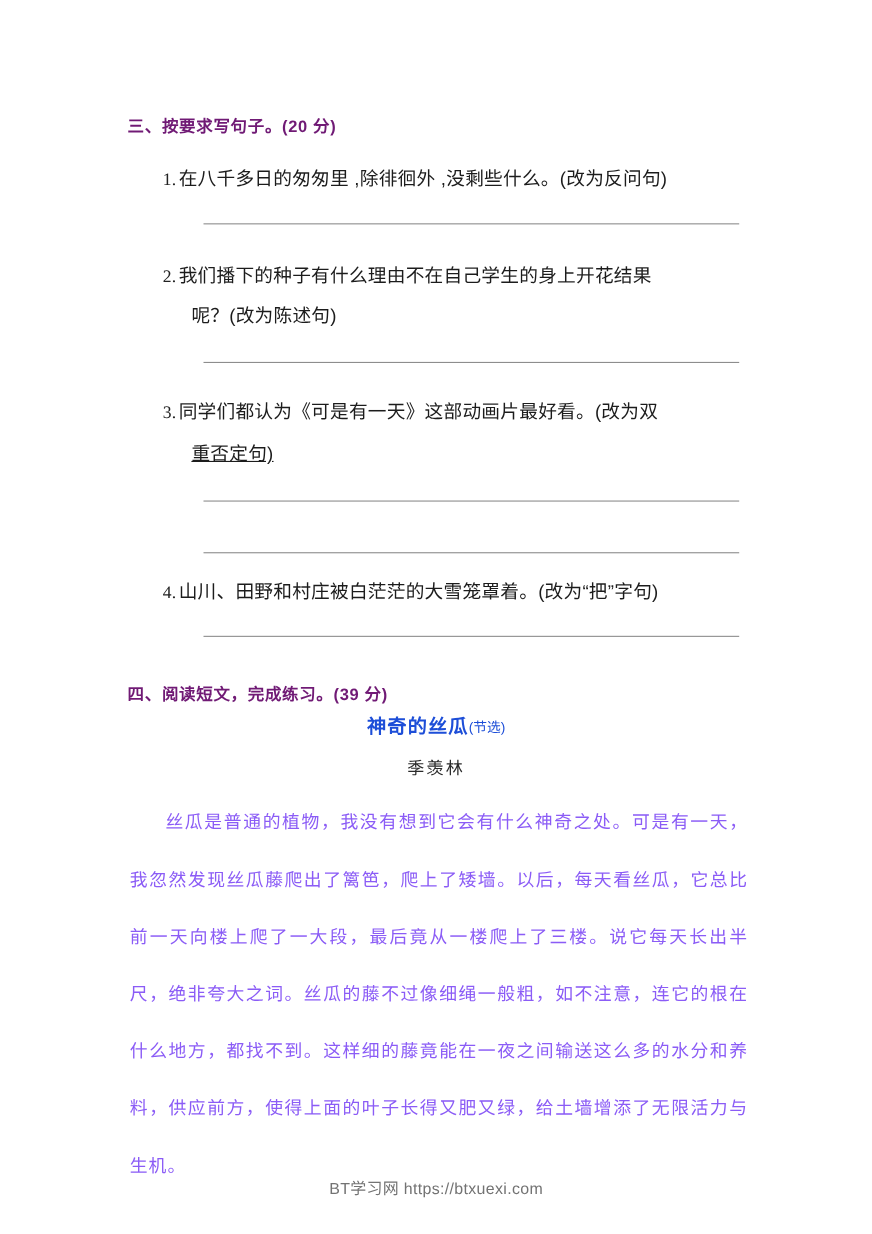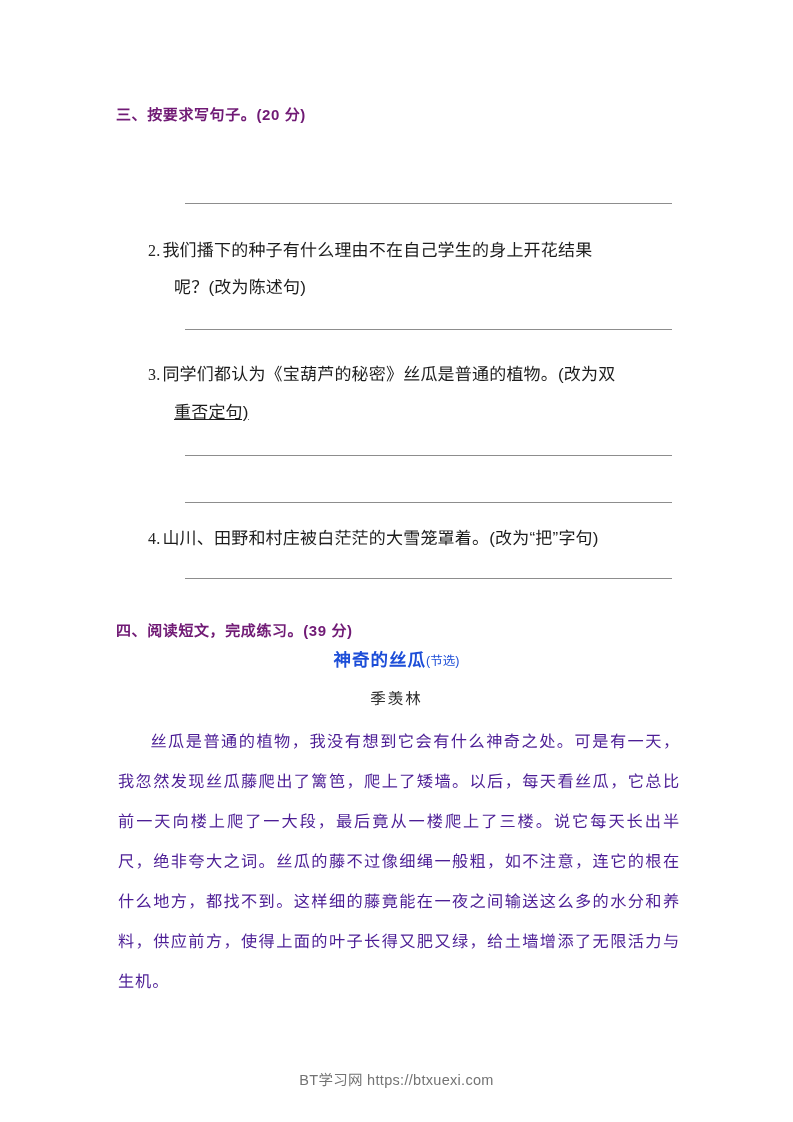--- a/index.html
+++ b/index.html
@@ -83,26 +83,26 @@
     letter-spacing: 2px;
     color: #2a2a2a;
   }
   .passage-body {
     position: absolute;
     left: 118px;
     top: 722px;
     width: 562px;
     font-family: "Liberation Serif", "DejaVu Serif", serif;
     font-size: 16.2px;
-    line-height: 40px;
+    line-height: 52px;
     letter-spacing: .9px;
     text-align: justify;
     text-justify: inter-character;
     text-indent: 2em;
-    color: #4c1d95;
+    color: #8b5cf6;
   }
 
   
   .footer {
     position: absolute;
     left: 0;
     top: 1068px;
     width: 100%;
     text-align: center;
     font-family: "Liberation Sans", "DejaVu Sans", sans-serif;
@@ -111,30 +111,33 @@
     letter-spacing: .3px;
   }
 </style>
 </head>
 <body>
 
 <div class="page">
 
   <div class="section-head" style="left:116px; top:103px;">三、按要求写句子。(20 分)</div>
 
+  <div class="q-line" style="left:148px; top:148px;">
+    <span class="q-num">1.</span><span>在八千多日的匆匆里 ,除徘徊外 ,没剩些什么。(改为反问句)</span>
+  </div>
   <div class="rule" style="left:185px; top:203px; width:487px;"></div>
 
   <div class="q-line" style="left:148px; top:236px;">
     <span class="q-num">2.</span><span>我们播下的种子有什么理由不在自己学生的身上开花结果</span>
   </div>
   <div class="q-line" style="left:174px; top:273px;">呢？(改为陈述句)</div>
   <div class="rule" style="left:185px; top:329px; width:487px;"></div>
 
   <div class="q-line" style="left:148px; top:360px;">
-    <span class="q-num">3.</span><span>同学们都认为《宝葫芦的秘密》丝瓜是普通的植物。(改为双</span>
+    <span class="q-num">3.</span><span>同学们都认为《可是有一天》这部动画片最好看。(改为双</span>
   </div>
   <div class="q-line" style="left:174px; top:398px;text-decoration:underline;">重否定句)</div>
   <div class="rule" style="left:185px; top:455px; width:487px;"></div>
   <div class="rule" style="left:185px; top:502px; width:487px;"></div>
 
   <div class="q-line" style="left:148px; top:524px;">
     <span class="q-num">4.</span><span>山川、田野和村庄被白茫茫的大雪笼罩着。(改为“把”字句)</span>
   </div>
   <div class="rule" style="left:185px; top:578px; width:487px;"></div>
 

